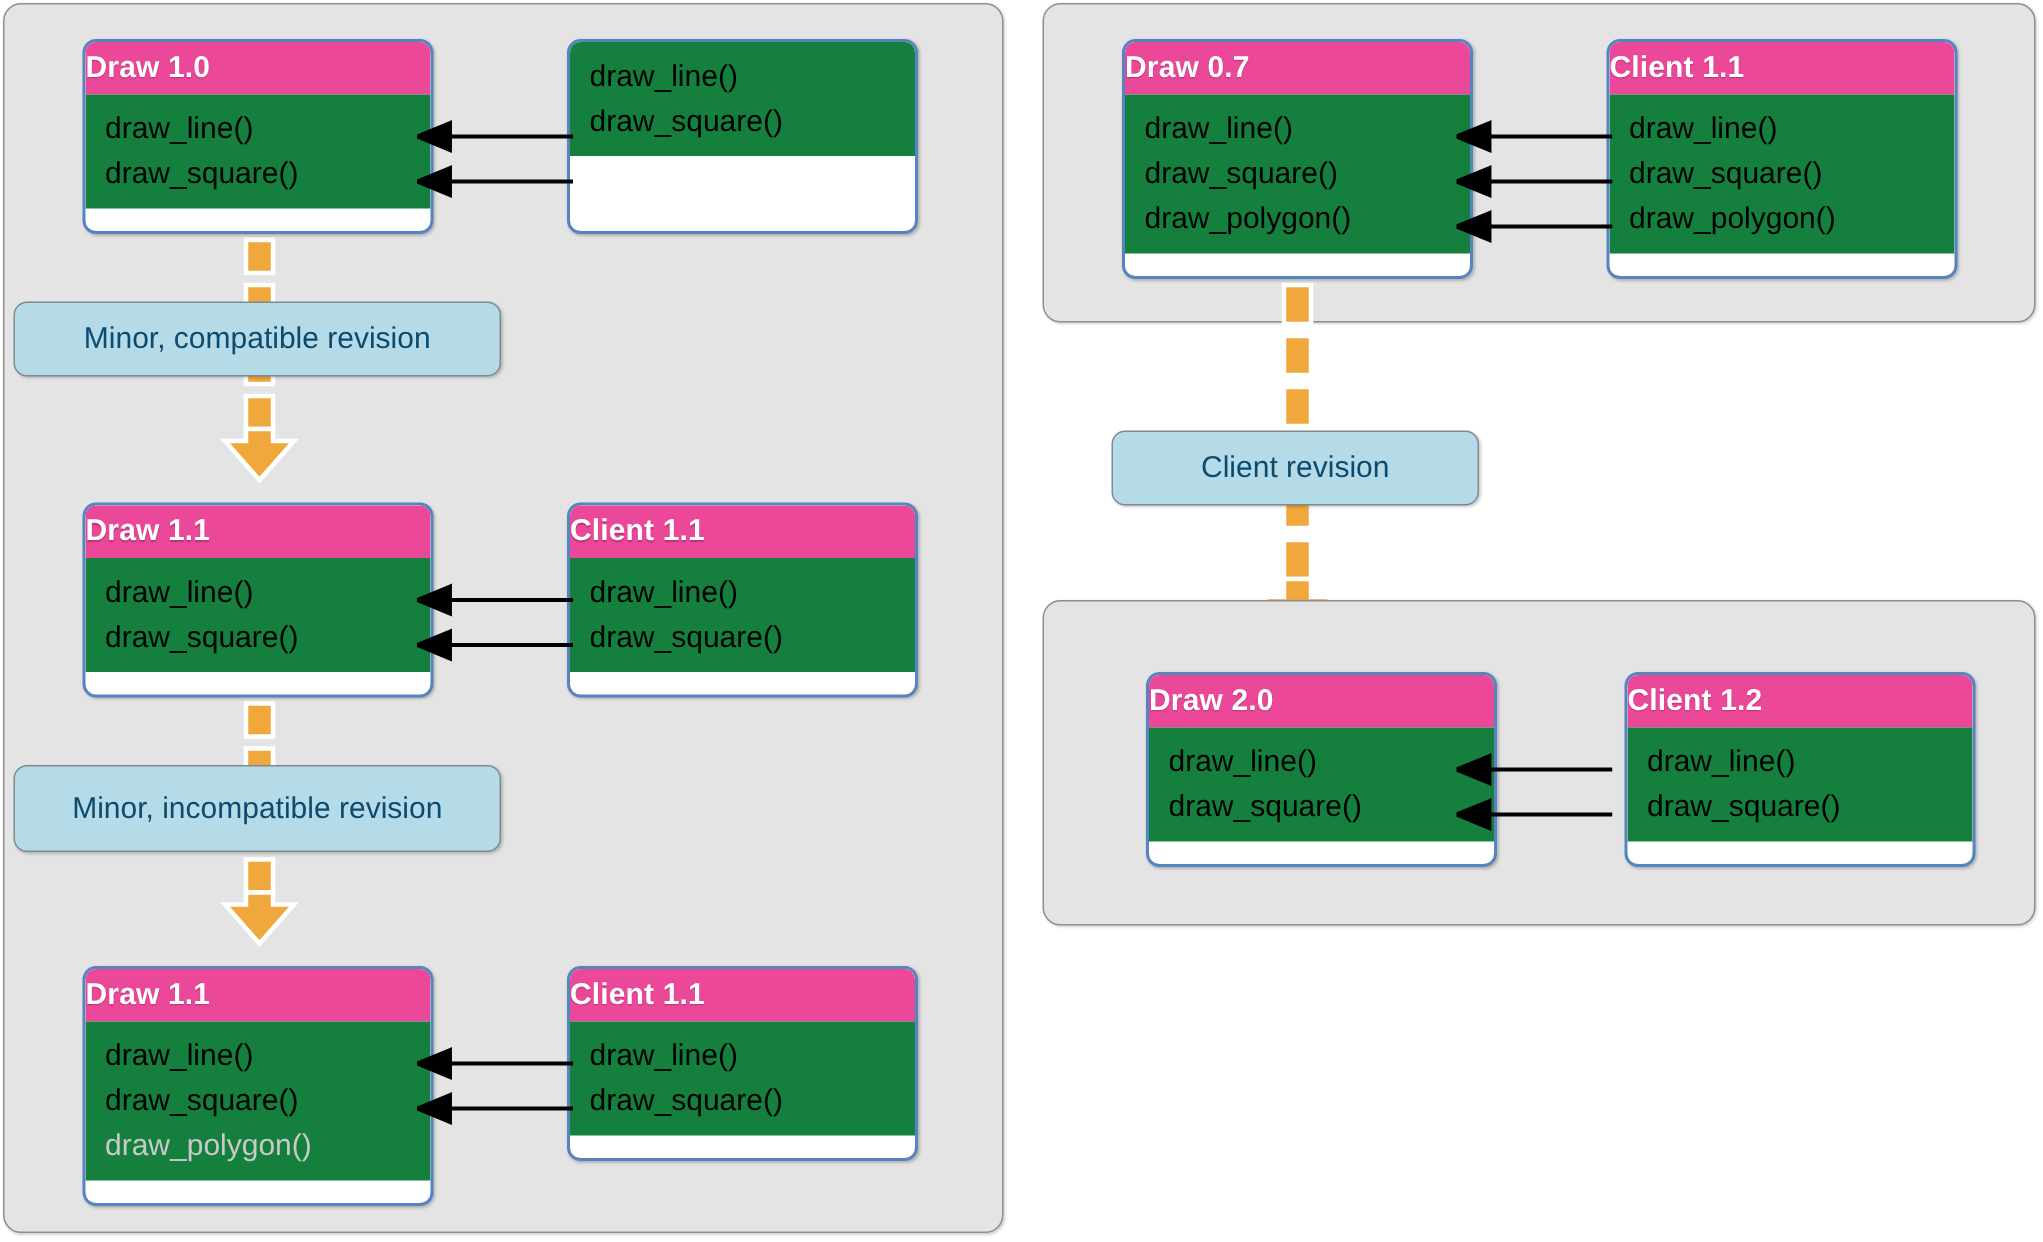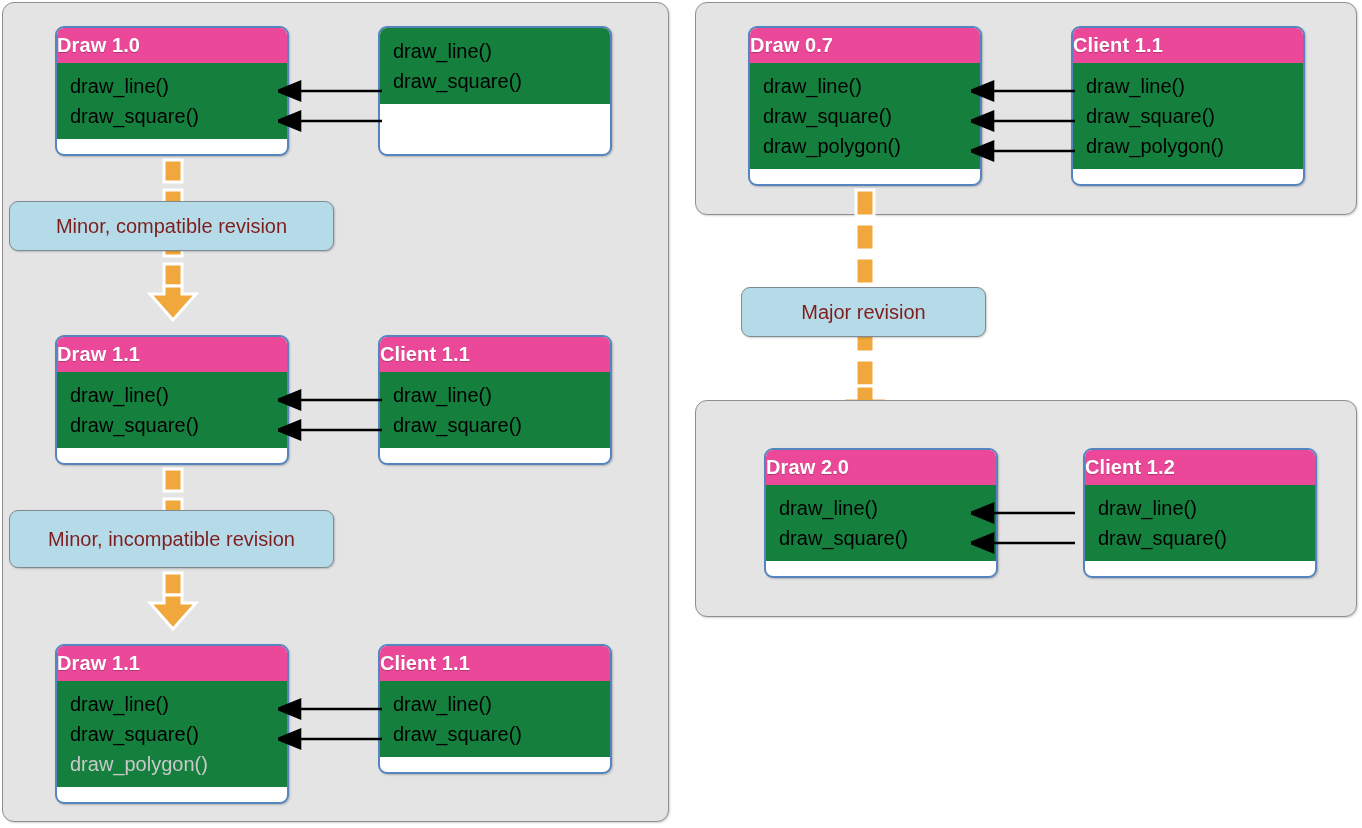--- a/index.html
+++ b/index.html
@@ -61,21 +61,21 @@
     color: #c9c9c9;
   }
 
   
   .revlabel {
     position: absolute;
     box-sizing: border-box;
     background: #b6dbe8;
     border: 1.5px solid #7e8b90;
     border-radius: 9px;
-    color: #7f1d1d;
+    color: #0c4a6e;
     font-size: 20px;
     text-align: center;
     white-space: nowrap;
     box-shadow: 1px 1px 2px rgba(0,0,0,0.2);
     display: flex;
     align-items: center;
     justify-content: center;
   }
 
   
@@ -234,21 +234,21 @@
     <rect x="18" y="4" width="18" height="26"></rect>
     <rect x="18" y="38" width="18" height="26"></rect>
     <rect x="18" y="72" width="18" height="26"></rect>
     <rect x="18" y="140" width="18" height="26"></rect>
     <rect x="18" y="174" width="18" height="26"></rect>
     <polygon points="18,200 36,200 36,212 50,212 27,244 4,212 18,212"></polygon>
   </g>
 </svg>
 
 <div class="revlabel" style="left:741px; top:287px; width:245px; height:50px;">
-  <span>Major revision</span>
+  <span>Client revision</span>
 </div>
 
 <div class="panel" style="left:695px; top:400px; width:662px; height:217px;"></div>
 
 <div class="cbox" style="left:748px; top:448px; width:234px; height:130px;margin-left:16px;">
   <div class="cbox-header">Draw 2.0</div>
   <div class="cbox-body">
     <div class="method">draw_line()</div>
     <div class="method">draw_square()</div>
   </div>

